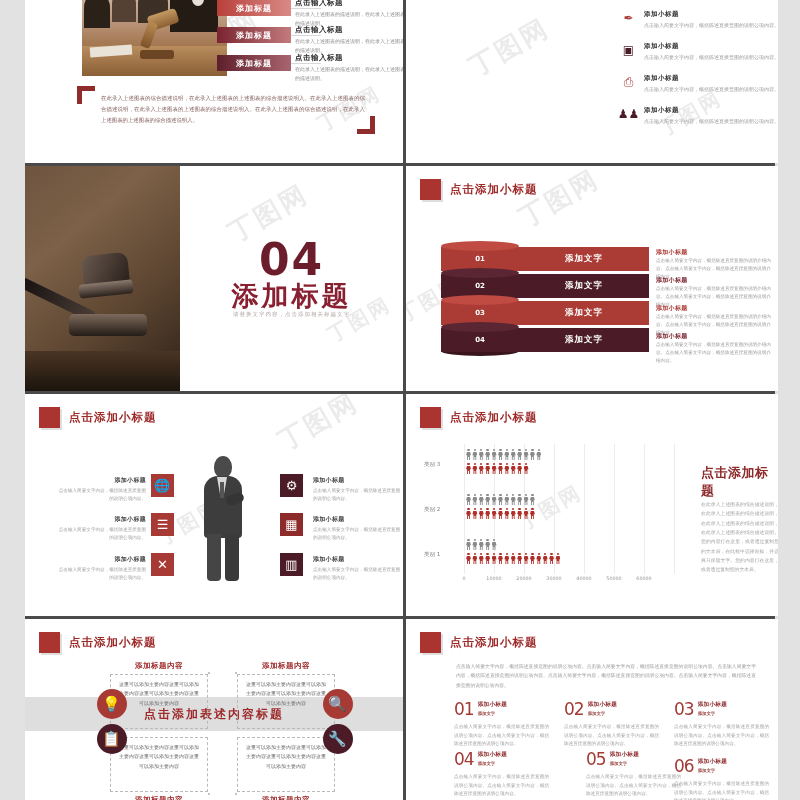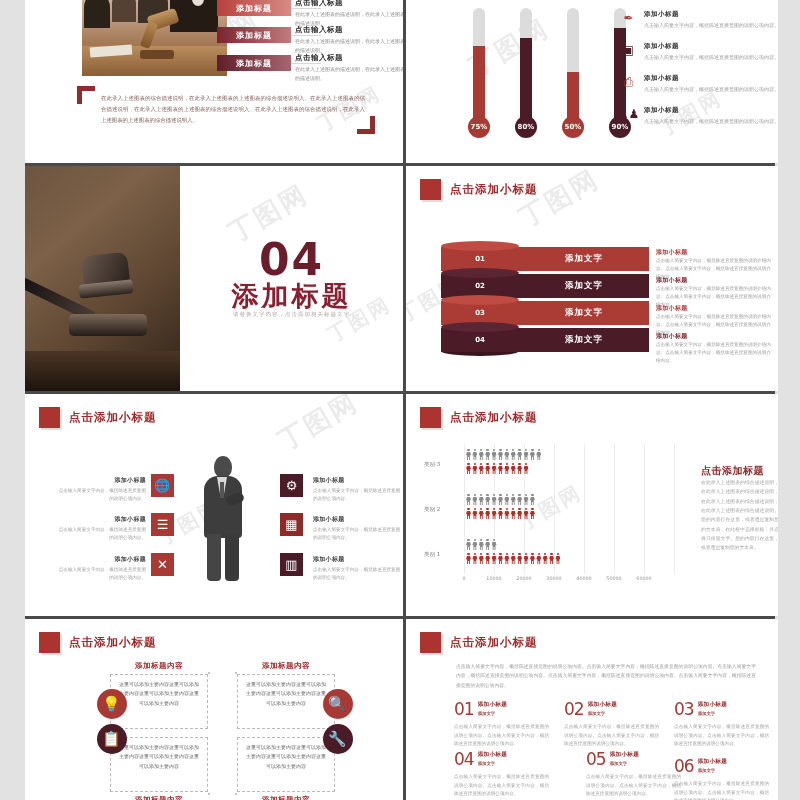--- a/index.html
+++ b/index.html
@@ -174,21 +174,21 @@
   .pic-grid-line { position:absolute; top:0; width:1px; height:130px; background:#ececec; }
   .pic-cat { position:absolute; font-size:5.5px; color:#7a7a7a; }
   .pic-row { position:absolute; display:flex; gap:1.4px; }
   .fig-ic { width:5px; height:11px; position:relative; }
   .fig-ic::before { content:''; position:absolute; left:1.3px; top:0; width:2.4px; height:2.4px; border-radius:50%; background:currentColor;}
   .fig-ic::after { content:''; position:absolute; left:0; top:3px; width:5px; height:8px; background:currentColor;
     clip-path:polygon(18% 0,82% 0,100% 42%,78% 42%,78% 100%,60% 100%,60% 62%,40% 62%,40% 100%,22% 100%,22% 42%,0 42%);}
   .pic-axis { position:absolute; top:132px; left:0; width:215px; }
   .pic-axis span { position:absolute; font-size:4.8px; color:#909090; transform:translateX(-50%); }
   .s6-txt { position:absolute; left:295px; top:70px; width:78px; }
-  .s6-txt h4 { font-size:10px; font-weight:bold; color:#8d2b2b; letter-spacing:.5px; font-family:Liberation Serif, serif;}
+  .s6-txt h4 { font-size:13px; font-weight:bold; color:#8d2b2b; letter-spacing:.5px; font-family:Liberation Serif, serif;}
   .s6-txt p { font-size:4.8px; color:#a2a2a2; line-height:1.95; text-align:justify;}
 
   
   .band { position:absolute; left:0; width:100%; height:34px; background:#dedede;
     display:flex; align-items:center; justify-content:center; top:78px;}
   .band .t { font-size:12px; font-weight:bold; color:#9e2a2a; letter-spacing:2px;}
   .q-box { position:absolute; width:98px; border:1px dashed #b9b9b9; }
   .q-box p { font-size:5px; color:#6a6a6a; line-height:1.85; padding:5px 7px; text-align:center;}
   .q-title { position:absolute; font-size:7.5px; font-weight:bold; color:#9e2a2a; letter-spacing:.5px; width:98px; text-align:center;}
   .circ-ic { position:absolute; width:30px; height:30px; border-radius:50%;
@@ -256,42 +256,20 @@
           <span class="h"></span>
           <span class="v"></span>
         </div>
       <div class="s1-para">在此录入上述图表的综合描述说明，在此录入上述图表的上述图表的综合描述说明入。在此录入上述图表的综合描述说明，在此录入上述图表的上述图表的综合描述说明入。在此录入上述图表的综合描述说明，在此录入上述图表的上述图表的综合描述说明入。</div>
     </div>
 
     <div class="slide">
       <div class="wm" style="left:60px;top:30px;">丁图网</div>
       <div class="wm wm2" style="left:250px;top:100px;">丁图网</div>
 
-      <div class="therms">
-        <div class="therm">
-          <div class="tube"></div>
-          <div class="fill" style="height:72px;background:#a83a35;"></div>
-          <div class="bulb" style="background:#a83a35;">75%</div>
-        </div>
-        <div class="therm">
-          <div class="tube"></div>
-          <div class="fill" style="height:80px;background:#4b1c27;"></div>
-          <div class="bulb" style="background:#4b1c27;">80%</div>
-        </div>
-        <div class="therm">
-          <div class="tube"></div>
-          <div class="fill" style="height:46px;background:#a83a35;"></div>
-          <div class="bulb" style="background:#a83a35;">50%</div>
-        </div>
-        <div class="therm">
-          <div class="tube"></div>
-          <div class="fill" style="height:90px;background:#4b1c27;"></div>
-          <div class="bulb" style="background:#4b1c27;">90%</div>
-        </div>
-      </div>
 
       <div class="ico-row" style="top:10px;">
         <div class="ic" style="color:#a83a35;">✒</div>
         <div class="tt">
             <h4>添加小标题</h4>
         <p>点击输入简要文字内容，概括陈述直接意图的说明公项内容。</p>
           </div>
       </div>
       <div class="ico-row" style="top:42px;">
         <div class="ic" style="color:#4b1c27;">▣</div>
@@ -552,20 +530,23 @@
         <p>在此录入上述图表的综合描述说明，在此录入上述图表的综合描述说明，在此录入上述图表的综合描述说明，在此录入上述图表的综合描述说明。您的内容打在这里，或者通过复制您的文本后，在此框中选择粘贴，并选择只保留文字。您的内容打在这里，或者通过复制您的文本后。</p>
       </div>
     </div>
 
     <div class="slide">
       <div class="hdr">
         <div class="sq"></div>
         <div class="tx">点击添加小标题</div>
       </div>
 
+      <div class="band">
+        <div class="t">点击添加表述内容标题</div>
+      </div>
 
       <div class="q-title" style="left:85px;top:42px;">添加标题内容</div>
       <div class="q-box" style="left:85px;top:55px;height:55px;">
         <p>这里可以添加主要内容这里可以添加主要内容这里可以添加主要内容这里可以添加主要内容</p>
       </div>
       <div class="circ-ic" style="left:72px;top:70px;background:#a83a35;">💡</div>
       <div class="q-dot" style="left:183px;top:53px;"></div>
 
       <div class="q-title" style="left:212px;top:42px;">添加标题内容</div>
       <div class="q-box" style="left:212px;top:55px;height:55px;">

